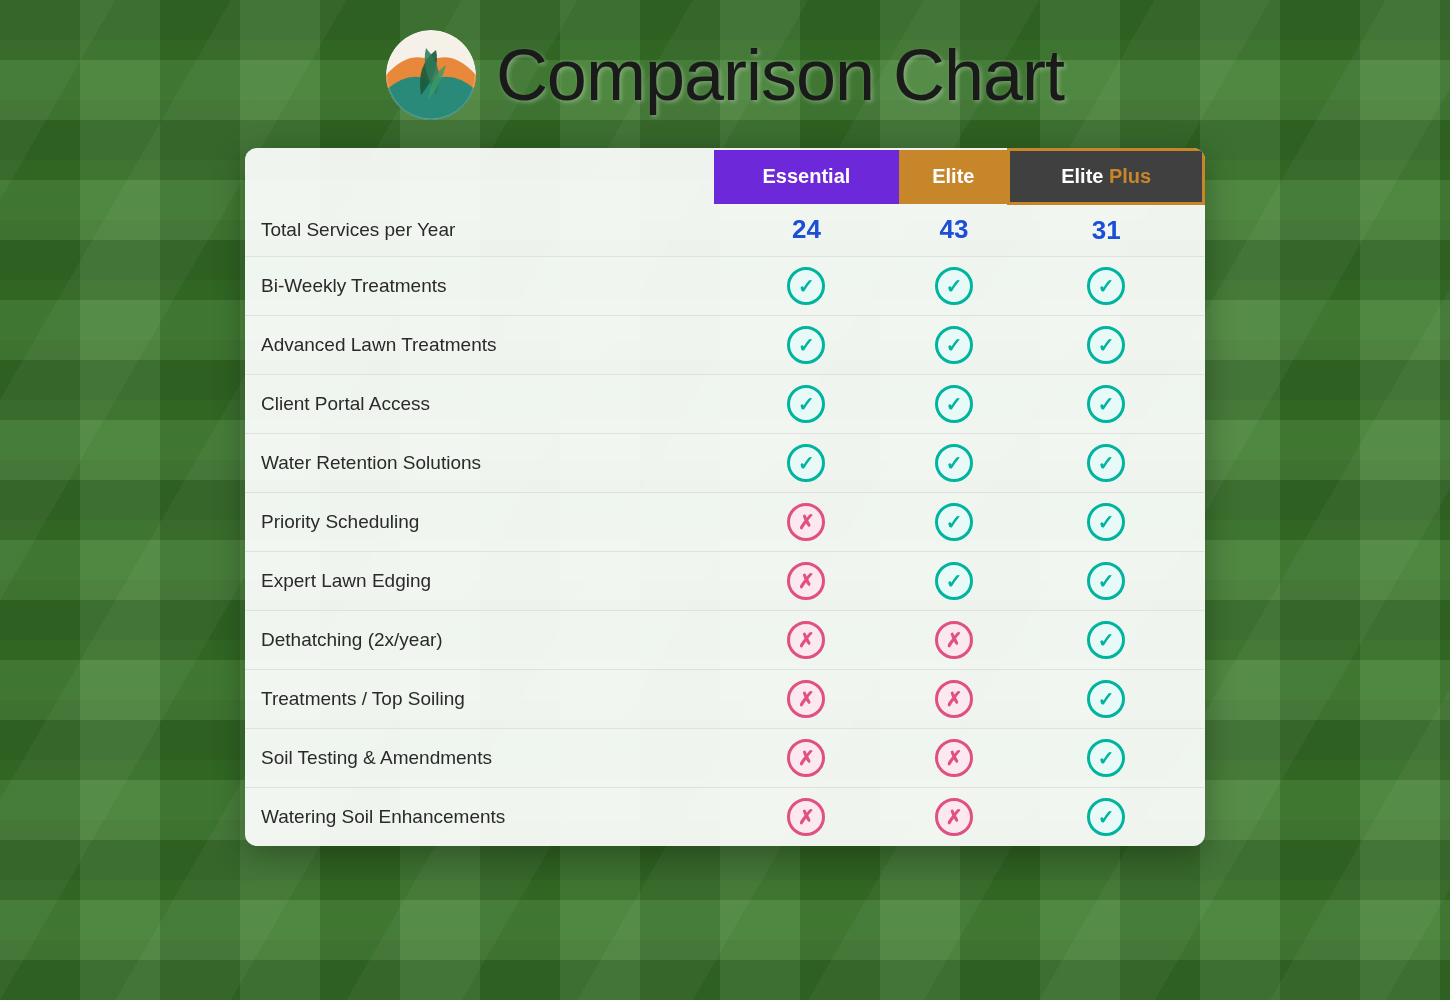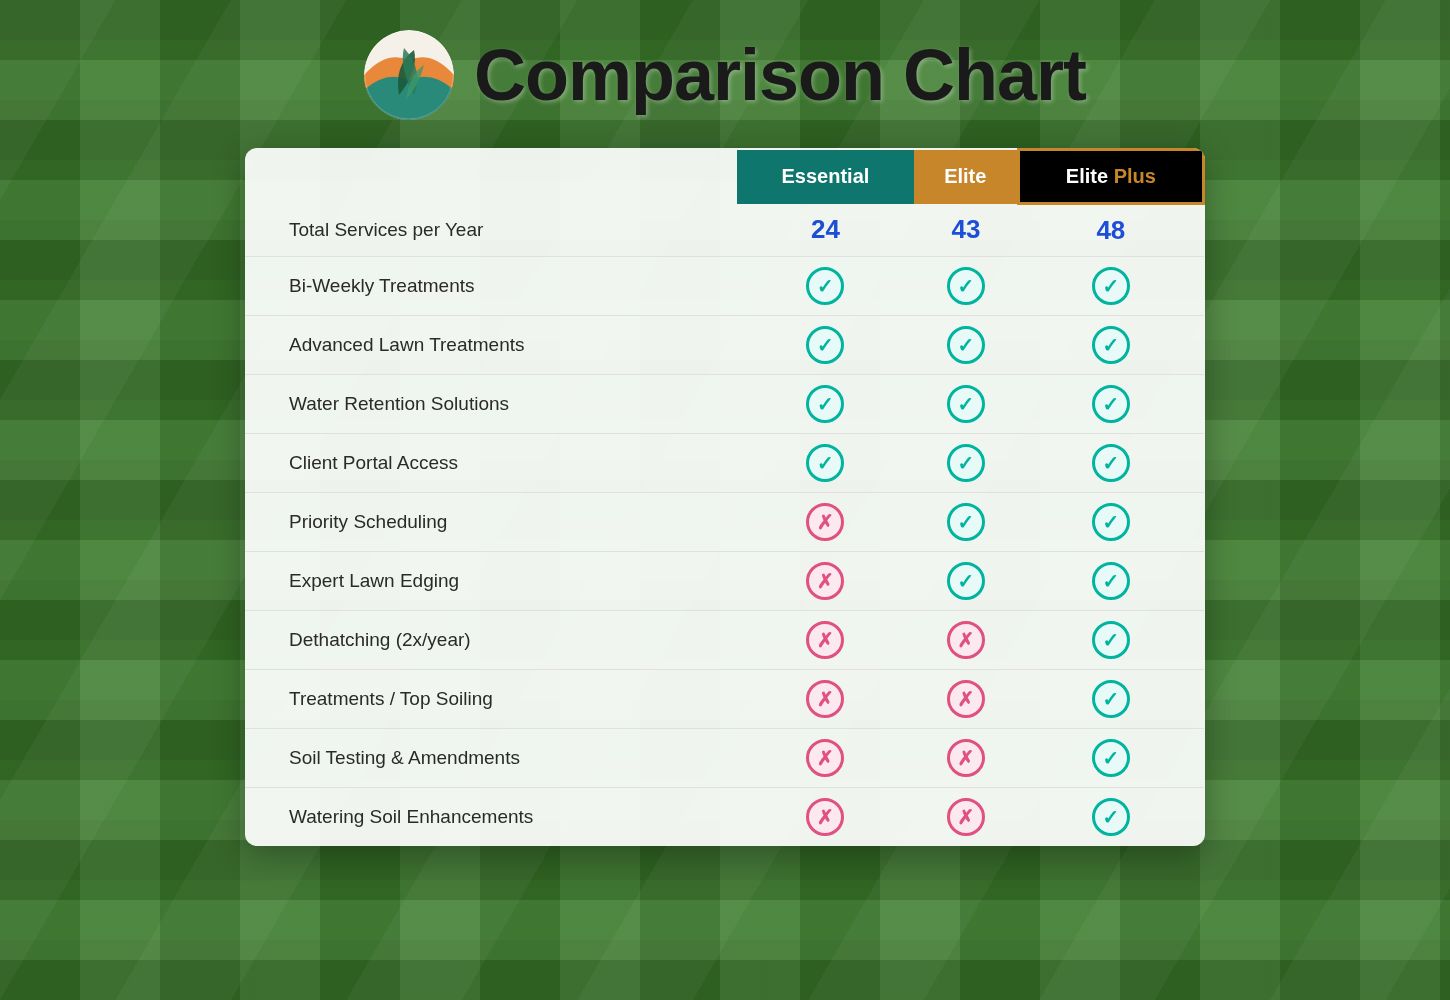--- a/index.html
+++ b/index.html
@@ -70,21 +70,21 @@
     .logo {
       width: 90px;
       height: 90px;
       border-radius: 50%;
       overflow: hidden;
       flex-shrink: 0;
     }
 
     .page-title {
       font-size: 72px;
-      font-weight: 700;
+      font-weight: 400;
       color: #1a1a1a;
       letter-spacing: -1px;
       text-shadow: 2px 2px 4px rgba(255,255,255,0.3);
     }
 
     .table-wrapper {
       background: rgba(255,255,255,0.92);
       border-radius: 12px;
       overflow: hidden;
       width: 960px;
@@ -106,29 +106,29 @@
       font-size: 20px;
       font-weight: 600;
       color: #ffffff;
     }
 
     thead td:first-child {
       background: transparent;
     }
 
     thead td.col-essential {
-      background: #0f766e;
+      background: #6d28d9;
     }
 
     thead td.col-elite {
       background: #c8862a;
     }
 
     thead td.col-eliteplus {
-      background: #000000;
+      background: #404040;
       border: 3px solid #c8862a;
     }
 
     .col-eliteplus .plus-bold {
       font-weight: 900;
       color: #c8862a;
     }
 
     tbody tr {
       border-bottom: 1px solid #e0e0e0;
@@ -143,21 +143,21 @@
     }
 
     tbody td {
       padding: 10px 12px;
       text-align: center;
       font-size: 18px;
     }
 
     tbody td:first-child {
       text-align: left;
-      padding-left: 44px;
+      padding-left: 16px;
       font-size: 19px;
       color: #2a2a2a;
       font-weight: 400;
     }
 
     .number-val {
       font-weight: 900;
       font-size: 26px;
       color: #1d4ed8;
     }
@@ -228,42 +228,42 @@
           <td class="col-eliteplus">
             <span>Elite </span><span class="plus-bold">Plus</span>
           </td>
         </tr>
       </thead>
       <tbody id="table-body">
       <tr>
             <td>Total Services per Year</td>
             <td><span class="number-val">24</span></td>
             <td><span class="number-val">43</span></td>
-            <td><span class="number-val">48</span></td>
+            <td><span class="number-val">31</span></td>
           </tr>
           <tr>
             <td>Bi-Weekly Treatments</td>
             <td><span class="check-icon">✓</span></td>
             <td><span class="check-icon">✓</span></td>
             <td><span class="check-icon">✓</span></td>
           </tr>
           <tr>
             <td>Advanced Lawn Treatments</td>
             <td><span class="check-icon">✓</span></td>
             <td><span class="check-icon">✓</span></td>
             <td><span class="check-icon">✓</span></td>
           </tr>
           <tr>
+            <td>Client Portal Access</td>
+            <td><span class="check-icon">✓</span></td>
+            <td><span class="check-icon">✓</span></td>
+            <td><span class="check-icon">✓</span></td>
+          </tr>
+          <tr>
             <td>Water Retention Solutions</td>
-            <td><span class="check-icon">✓</span></td>
-            <td><span class="check-icon">✓</span></td>
-            <td><span class="check-icon">✓</span></td>
-          </tr>
-          <tr>
-            <td>Client Portal Access</td>
             <td><span class="check-icon">✓</span></td>
             <td><span class="check-icon">✓</span></td>
             <td><span class="check-icon">✓</span></td>
           </tr>
           <tr>
             <td>Priority Scheduling</td>
             <td><span class="cross-icon">✗</span></td>
             <td><span class="check-icon">✓</span></td>
             <td><span class="check-icon">✓</span></td>
           </tr>

